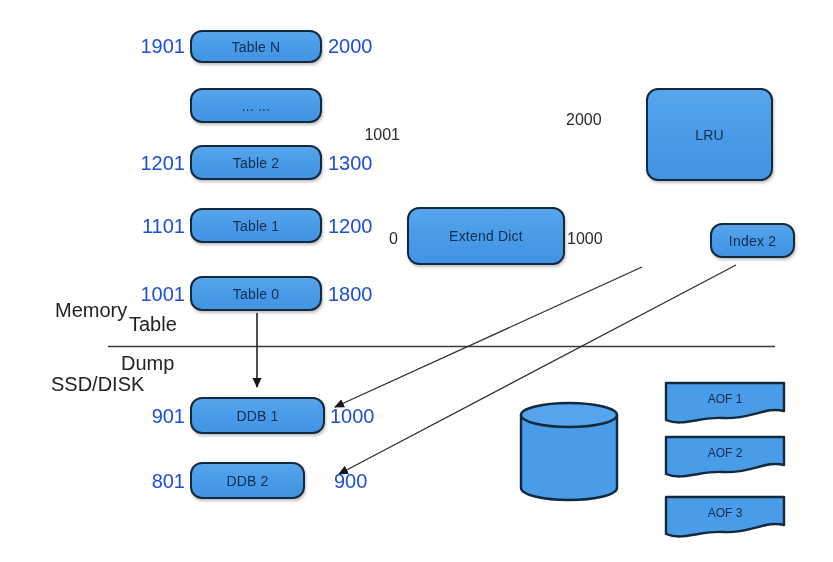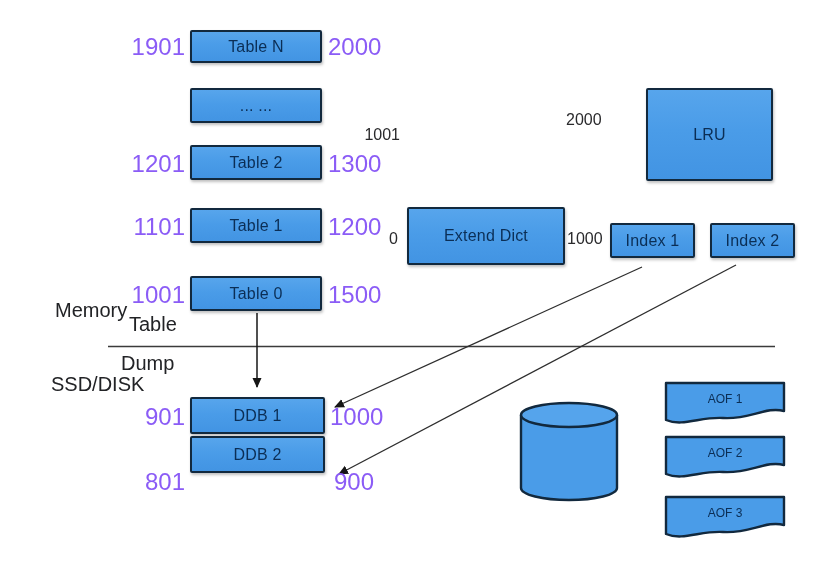--- a/index.html
+++ b/index.html
@@ -4,28 +4,28 @@
 <style>
   html,body{margin:0;padding:0;background:#ffffff;}
   .canvas{
     position:relative;width:833px;height:562px;background:#ffffff;overflow:hidden;
     font-family:"Liberation Sans","DejaVu Sans",sans-serif;
   }
   .box{
     position:absolute;
     background:linear-gradient(180deg,#57a5ec 0%,#4a9ce8 45%,#4294e3 100%);
     border:2px solid #12293e;
-    border-radius:2px;
+    border-radius:12px;
     box-shadow:1px 2px 3px rgba(0,0,0,0.25);
     display:flex;align-items:center;justify-content:center;
-    font-size:16px;color:#0b2e55;letter-spacing:0.2px;
+    font-size:14px;color:#0b2e55;letter-spacing:0.2px;
     box-sizing:border-box;
   }
   .num{
-    position:absolute;font-size:24px;color:#8b5cf6;line-height:21px;white-space:nowrap;
+    position:absolute;font-size:20px;color:#1d4ed8;line-height:21px;white-space:nowrap;
   }
   .num.right-align{text-align:right;}
   .num.small{font-size:16px;line-height:17px;color:#2a2a2c;}
   .rlabel{
     position:absolute;font-size:20px;color:#222326;line-height:22px;white-space:nowrap;
   }
   .shape-label{
     position:absolute;display:flex;align-items:center;justify-content:center;
     font-size:12px;color:#0b2e55;pointer-events:none;
   }
@@ -55,43 +55,42 @@
   <div class="box" style="left:190px;top:208px;width:132px;height:35px">Table 1</div>
   <div class="box" style="left:190px;top:276px;width:132px;height:35px">Table 0</div>
 
   <div class="num right-align" style="left:100px;top:36px;width:85px">1901</div>
   <div class="num" style="left:328px;top:36px">2000</div>
   <div class="num right-align" style="left:100px;top:153px;width:85px">1201</div>
   <div class="num" style="left:328px;top:153px">1300</div>
   <div class="num right-align" style="left:100px;top:216px;width:85px">1101</div>
   <div class="num" style="left:328px;top:216px">1200</div>
   <div class="num right-align" style="left:100px;top:284px;width:85px">1001</div>
-  <div class="num" style="left:328px;top:284px">1500</div>
+  <div class="num" style="left:328px;top:284px">1800</div>
 
   <div class="num small right-align" style="left:330px;top:126px;width:70px">1001</div>
   <div class="num small" style="left:566px;top:111px">2000</div>
 
   <div class="box" style="left:407px;top:207px;width:158px;height:58px">Extend Dict</div>
   <div class="num small right-align" style="left:350px;top:230px;width:48px">0</div>
   <div class="num small" style="left:567px;top:230px">1000</div>
 
   <div class="box" style="left:646px;top:88px;width:127px;height:93px">LRU</div>
-  <div class="box" style="left:610px;top:223px;width:85px;height:35px">Index 1</div>
   <div class="box" style="left:710px;top:223px;width:85px;height:35px">Index 2</div>
 
   <div class="rlabel" style="left:55px;top:299px">Memory</div>
   <div class="rlabel" style="left:129px;top:313px">Table</div>
   <div class="rlabel" style="left:121px;top:352px">Dump</div>
   <div class="rlabel" style="left:51px;top:373px">SSD/DISK</div>
 
   <div class="box" style="left:190px;top:397px;width:135px;height:37px">DDB 1</div>
   <div class="num right-align" style="left:100px;top:406px;width:85px">901</div>
   <div class="num" style="left:330px;top:406px">1000</div>
 
-  <div class="box" style="left:190px;top:436px;width:135px;height:37px">DDB 2</div>
+  <div class="box" style="left:190px;top:462px;width:115px;height:37px">DDB 2</div>
   <div class="num right-align" style="left:100px;top:471px;width:85px">801</div>
   <div class="num" style="left:334px;top:471px">900</div>
 
   <svg class="shape" style="left:518px;top:401px" width="102" height="103" viewBox="0 0 102 103">
     <path d="M3,14 L3,87 A48,12 0 0 0 99,87 L99,14" fill="#4a9ce8" stroke="#12293e" stroke-width="2.4" stroke-linejoin="round"></path>
     <ellipse cx="51" cy="14" rx="48" ry="12" fill="#55a4ec" stroke="#12293e" stroke-width="2.4"></ellipse>
   </svg>
 
   <svg class="shape" style="left:663px;top:381px" width="124" height="48" viewBox="0 0 124 48">
     <path d="M3,2 L121,2 L121,30 C103,25 86,39 60,37 C38,35.5 20,46 3,39 Z" fill="#4a9ce8" stroke="#12293e" stroke-width="2.4" stroke-linejoin="round"></path>

